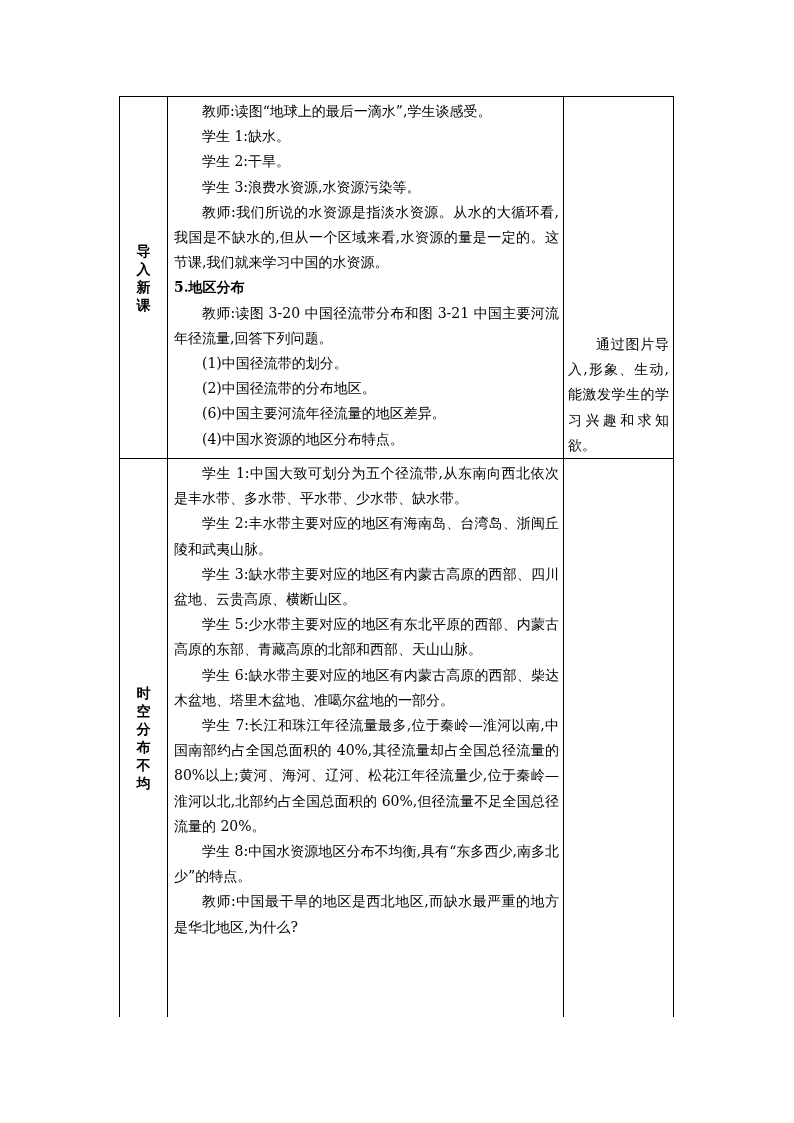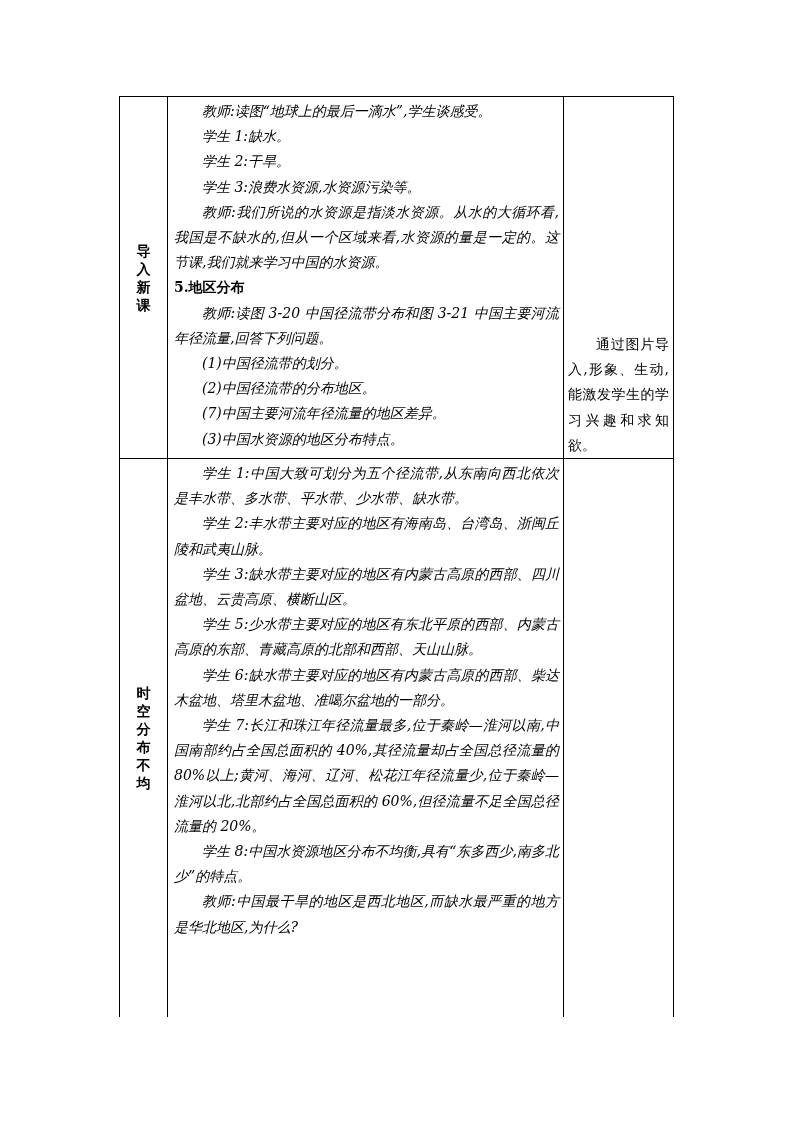--- a/index.html
+++ b/index.html
@@ -5,21 +5,21 @@
   html, body { margin:0; padding:0; background:#ffffff; }
   body { width:794px; height:1123px; position:relative; overflow:hidden;
          font-family: "DejaVu Serif", "Liberation Serif", serif; color:#000; }
   .table { position:absolute; left:119px; top:96px; width:555px; }
   .row { position:relative; display:flex; border-left:1.5px solid #000; border-right:1.5px solid #000; border-top:1.5px solid #000; box-sizing:border-box; }
   .cell-label { width:48px; box-sizing:border-box; border-right:1.5px solid #000; display:flex; align-items:center; justify-content:center; padding-left:2px; }
   .label-text { font-family:"DejaVu Sans","Liberation Sans",sans-serif; font-weight:bold; font-size:14px; line-height:18px; width:16px; word-break:break-all; letter-spacing:0; }
   .cell-main { width:396px; box-sizing:border-box; border-right:1.5px solid #000; padding:2px 4px 0 6px; font-size:14px; line-height:25.2px; }
   .cell-note { flex:1; box-sizing:border-box; padding:0 4px 0 4px; font-size:14px; line-height:25.2px; display:flex; align-items:flex-end; }
   .p { margin:0; text-align:justify; }
-  .indent { text-indent:28px;font-style:italic; }
+  .indent { text-indent:28px; }
   .bold { font-weight:bold; font-family:"DejaVu Serif","Liberation Serif",serif; }
   .row1 { height:362px; }
   .row2 { height:559px; border-bottom:none; }
   .note-text { text-indent:28px; text-align:justify; }
 </style>
 </head>
 <body>
 
 <div class="table">
 
@@ -30,22 +30,22 @@
     <div class="cell-main">
       <p class="p indent">教师:读图“地球上的最后一滴水”,学生谈感受。</p>
       <p class="p indent">学生 1:缺水。</p>
       <p class="p indent">学生 2:干旱。</p>
       <p class="p indent">学生 3:浪费水资源,水资源污染等。</p>
       <p class="p indent">教师:我们所说的水资源是指淡水资源。从水的大循环看,我国是不缺水的,但从一个区域来看,水资源的量是一定的。这节课,我们就来学习中国的水资源。</p>
       <p class="p bold">5.地区分布</p>
       <p class="p indent">教师:读图 3-20 中国径流带分布和图 3-21 中国主要河流年径流量,回答下列问题。</p>
       <p class="p indent">(1)中国径流带的划分。</p>
       <p class="p indent">(2)中国径流带的分布地区。</p>
-      <p class="p indent">(7)中国主要河流年径流量的地区差异。</p>
-      <p class="p indent">(3)中国水资源的地区分布特点。</p>
+      <p class="p indent">(6)中国主要河流年径流量的地区差异。</p>
+      <p class="p indent">(4)中国水资源的地区分布特点。</p>
     </div>
     <div class="cell-note">
       <p class="p note-text">通过图片导入,形象、生动,能激发学生的学习兴趣和求知欲。</p>
     </div>
   </div>
 
   <div class="row row2">
     <div class="cell-label">
       <div class="label-text">时空分布不均</div>
     </div>

